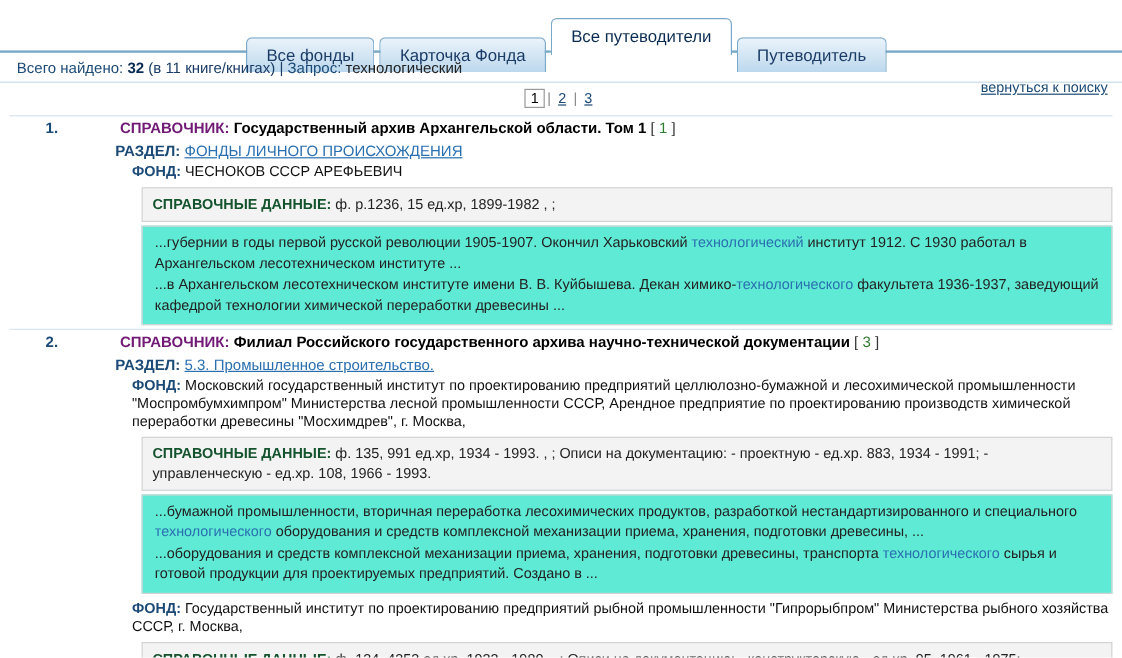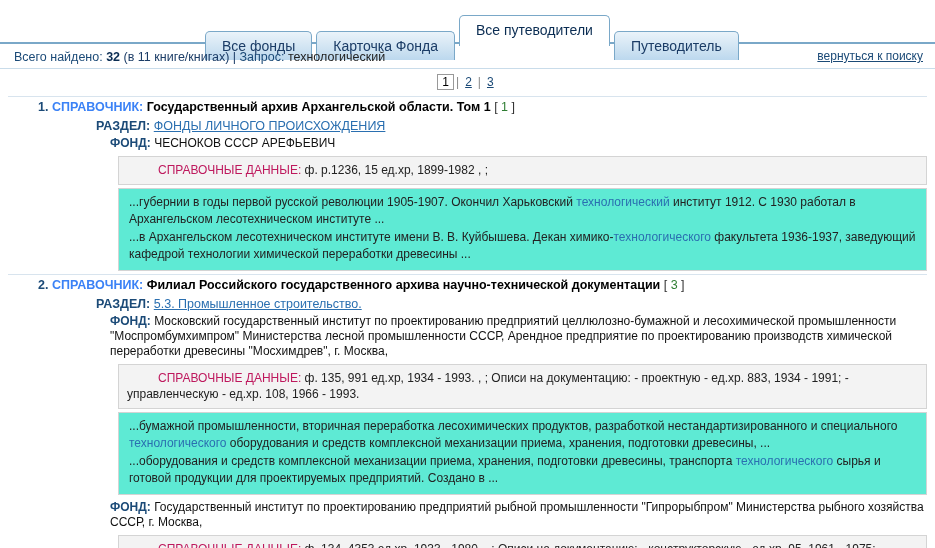--- a/index.html
+++ b/index.html
@@ -57,21 +57,21 @@
     color: #1b3c66;
     border-bottom: 1px solid #c9dcea;
     height: 25px;
   }
   .summary .s-label { color: #1b4a77; }
   .summary b { color: #0a2c52; }
   .summary .q-text { color: #222222; font-weight: normal; }
   .backlink {
     position: absolute;
     right: 12px;
-    top: 5px;
+    top: 22px;
     color: #1b4a77;
     font-size: 12px;
     text-decoration: underline;
     cursor: pointer;
   }
 
   
   .pager {
     text-align: center;
     padding: 5px 0 6px 0;
@@ -97,21 +97,21 @@
 
   
   .results { padding: 0 8px 0 8px; }
   .res-head {
     font-size: 12.5px;
     padding: 3px 0 2px 30px;
     color: #000000;
     border-top: 1px solid #d8e4ee;
   }
   .res-head .num { color: #1b4a77; font-weight: bold; }
-  .res-head .kw { color: #3b82f6; font-weight: bold; }
+  .res-head .kw { color: #701a75; font-weight: bold; margin-left: 48px; }
   .res-head .ttl { color: #000000; font-weight: bold; }
   .res-head .cnt { color: #333333; font-weight: normal; }
   .res-head .cnt a { color: #2e7d32; text-decoration: none; }
 
   .indent1 { padding-left: 88px; }
   .razdel { padding: 3px 0 1px 0; font-size: 12.5px; }
   .razdel .kw { color: #1b4a77; font-weight: bold; }
   .razdel .val { color: #2a6fb0; text-decoration: underline; cursor: pointer; }
 
   .fond { padding: 2px 0 2px 14px; font-size: 12px; line-height: 15px; }
@@ -120,21 +120,21 @@
 
   .box {
     margin: 3px 0 3px 22px;
     border: 1px solid #d4d4d4;
     background: #f3f3f3;
     padding: 5px 8px 6px 8px;
     font-size: 12px;
     line-height: 16px;
     color: #222222;
   }
-  .box .kw { color: #be185d; font-weight: normal; margin-left: 31px; }
+  .box .kw { color: #14532d; font-weight: bold; }
   .snippet {
     margin: 3px 0 3px 22px;
     border: 1px solid #d4d4d4;
     background: #5eead4;
     padding: 5px 10px 6px 10px;
     font-size: 12px;
     line-height: 17px;
     color: #222222;
   }
   .snippet p { margin: 0 0 1px 0; }

